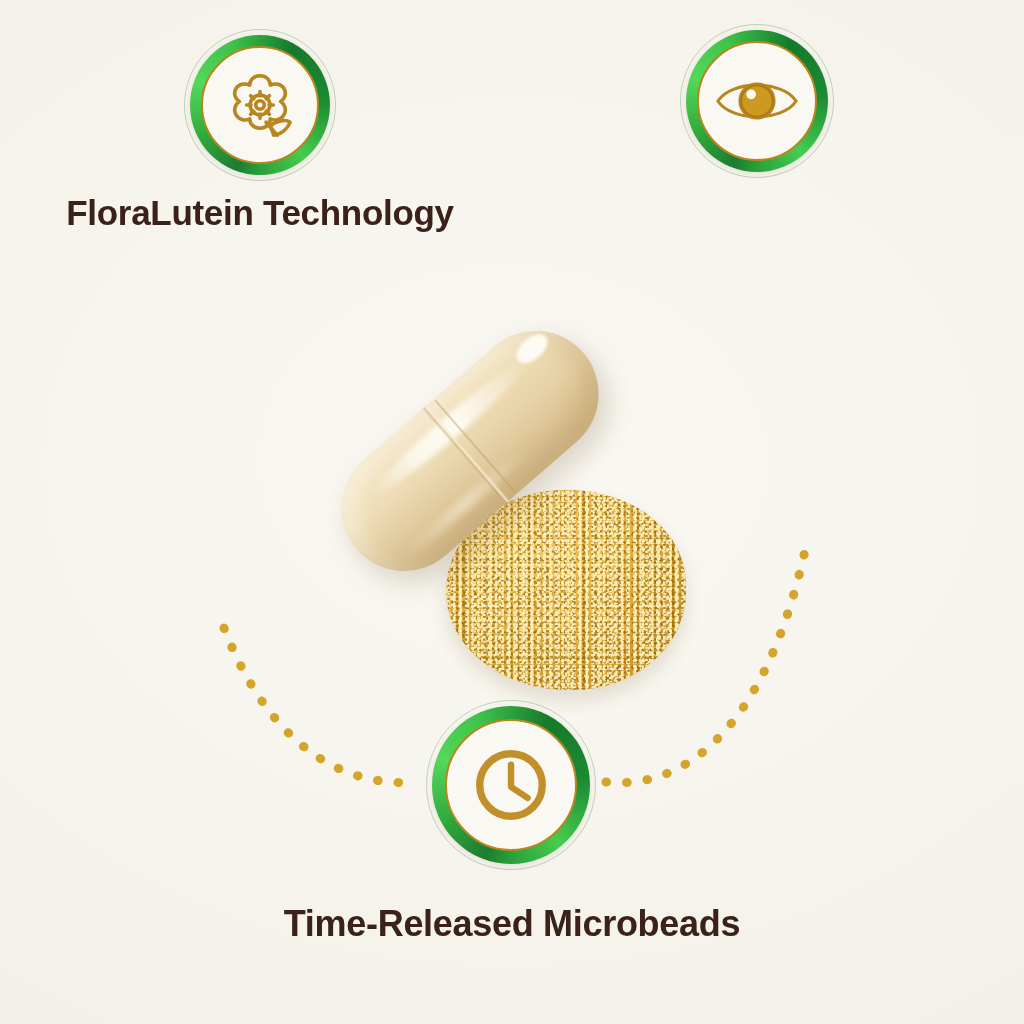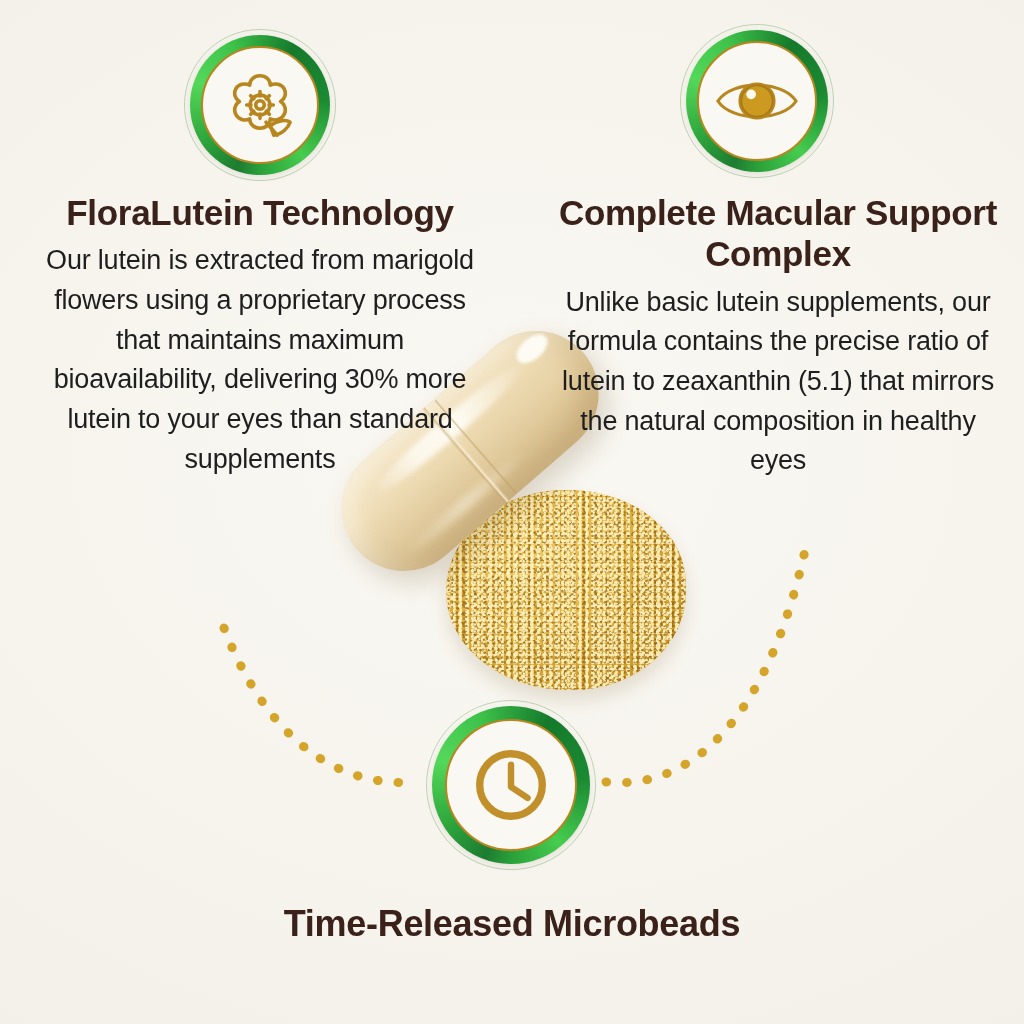--- a/index.html
+++ b/index.html
@@ -329,25 +329,20 @@
     <div class="glyph">
       <svg width="92" height="92" viewBox="0 0 100 100" xmlns="http://www.w3.org/2000/svg">
         <circle cx="50" cy="50" r="34" fill="none" stroke="#c1902a" stroke-width="8"></circle>
         <path d="M50 28 V52 L68 64" fill="none" stroke="#c1902a" stroke-width="7" stroke-linecap="round" stroke-linejoin="round"></path>
       </svg>
     </div>
   </div>
 
   <div class="col" id="col-left">
     <h2 class="heading">FloraLutein Technology</h2>
-    <p class="body">Our lutein is extracted from marigold flowers using a proprietary process that maintains maximum bioavailability, delivering 30% more lutein to your eyes than standard supplements</p>
-  </div>
-
-  <div class="col" id="col-right">
-    <h2 class="heading">Complete Macular Support Complex</h2>
-    <p class="body">Unlike basic lutein supplements, our formula contains the precise ratio of lutein to zeaxanthin (5.1) that mirrors the natural composition in healthy eyes</p>
-  </div>
+  </div>
+
 
   <div id="col-bottom">
     <h2 class="heading">Time-Released Microbeads</h2>
   </div>
 
 </div>
 
 </body></html>

